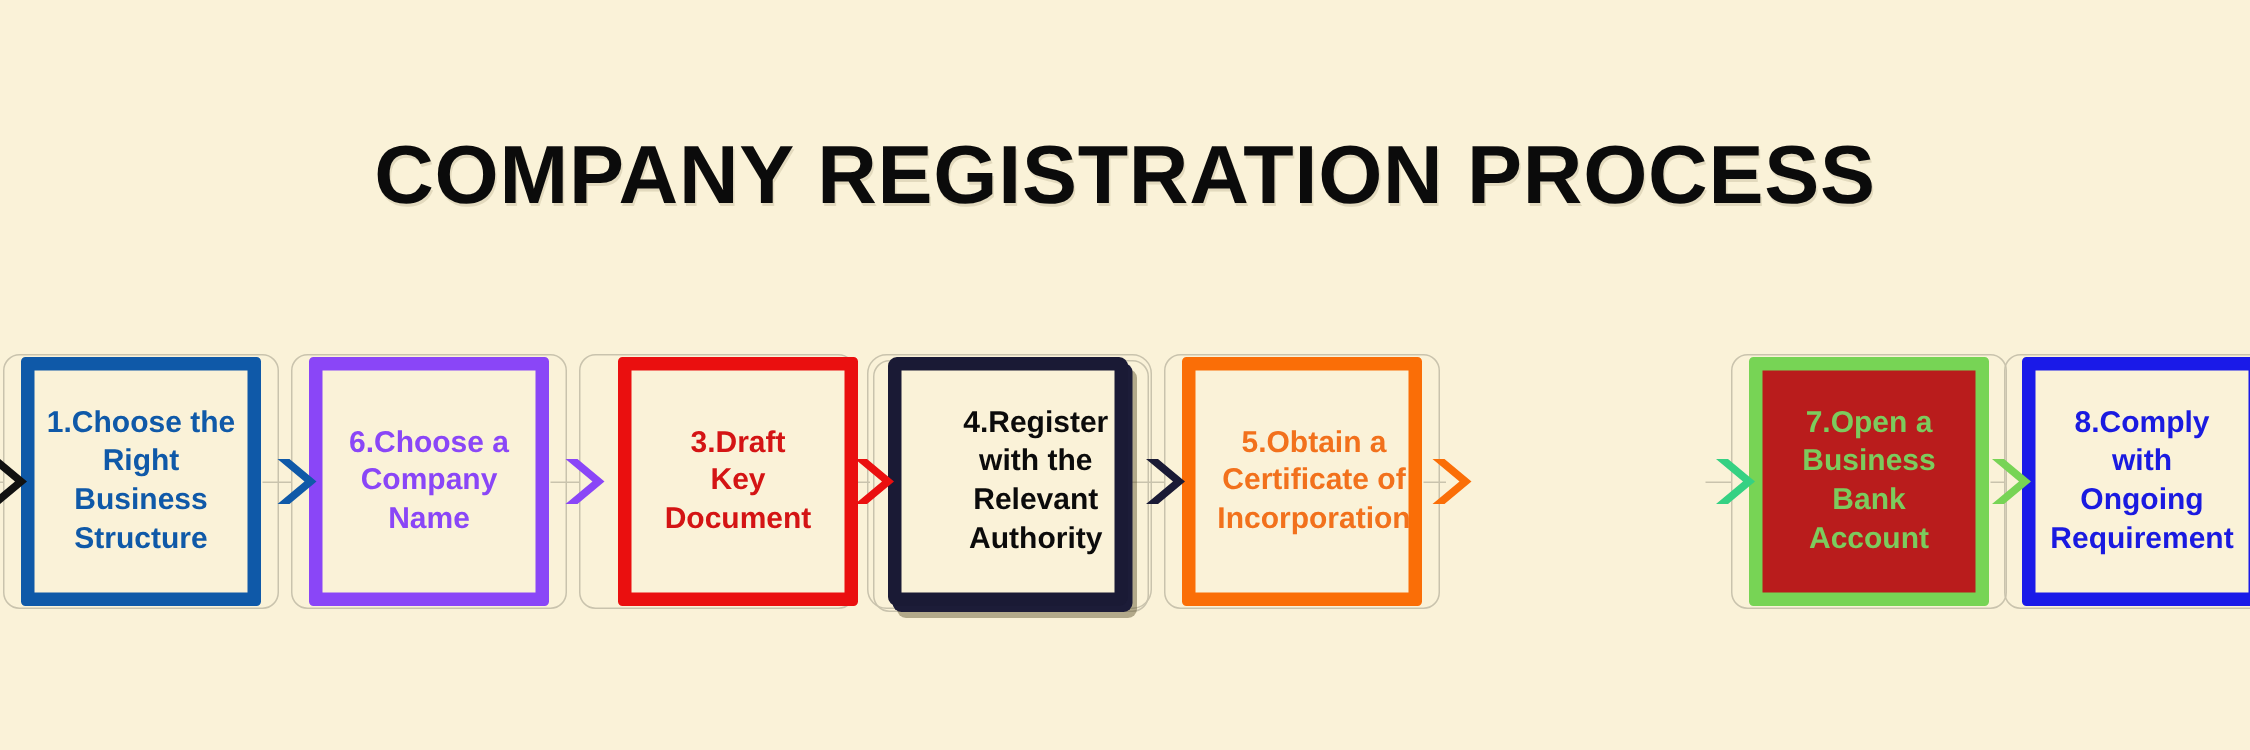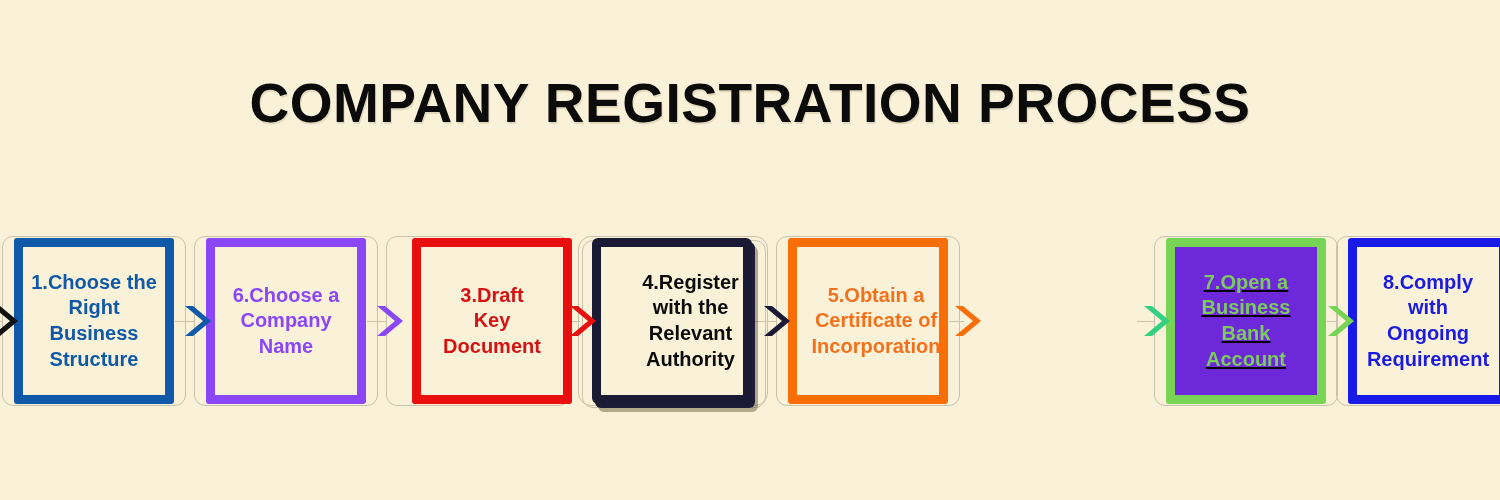--- a/index.html
+++ b/index.html
@@ -18,21 +18,21 @@
 
   #infographic {
     position: absolute;
     inset: 0;
     background: #faf2d8;
   }
 
   
   #title {
     position: absolute;
-    top: 71px;
+    top: 84px;
     left: 0;
     width: 1500px;
     text-align: center;
     font-size: 55px;
     font-weight: bold;
     letter-spacing: 0.5px;
     color: #0b0b0b;
     font-family: "Liberation Sans", sans-serif;
     white-space: nowrap;
     text-shadow: 1px 2px 0 rgba(120,110,70,0.18);
@@ -196,21 +196,21 @@
       <div class="step" style="left: 788px;">
         <div class="outer-frame"></div>
         <div class="box" style="border-color: rgb(250, 110, 7); background: rgb(250, 242, 216); padding-left: 16px;">
           <div class="label" style="color: rgb(242, 113, 28);">5.Obtain a
 Certificate of
 Incorporation</div>
         </div>
       </div>
       <div class="step" style="left: 1166px;">
         <div class="outer-frame"></div>
-        <div class="box" style="border-color: rgb(119, 212, 85); background: #6d28d9; text-decoration: underline;">
+        <div class="box" style="border-color: rgb(119, 212, 85); background: #b91c1c;">
           <div class="label" style="color: rgb(124, 203, 93);">7.Open a
 Business
 Bank
 Account</div>
         </div>
       </div>
       <div class="step" style="left: 1348px;">
         <div class="outer-frame"></div>
         <div class="box" style="border-color: rgb(26, 26, 232); background: rgb(250, 242, 216);">
           <div class="label" style="color: rgb(26, 26, 224);">8.Comply

